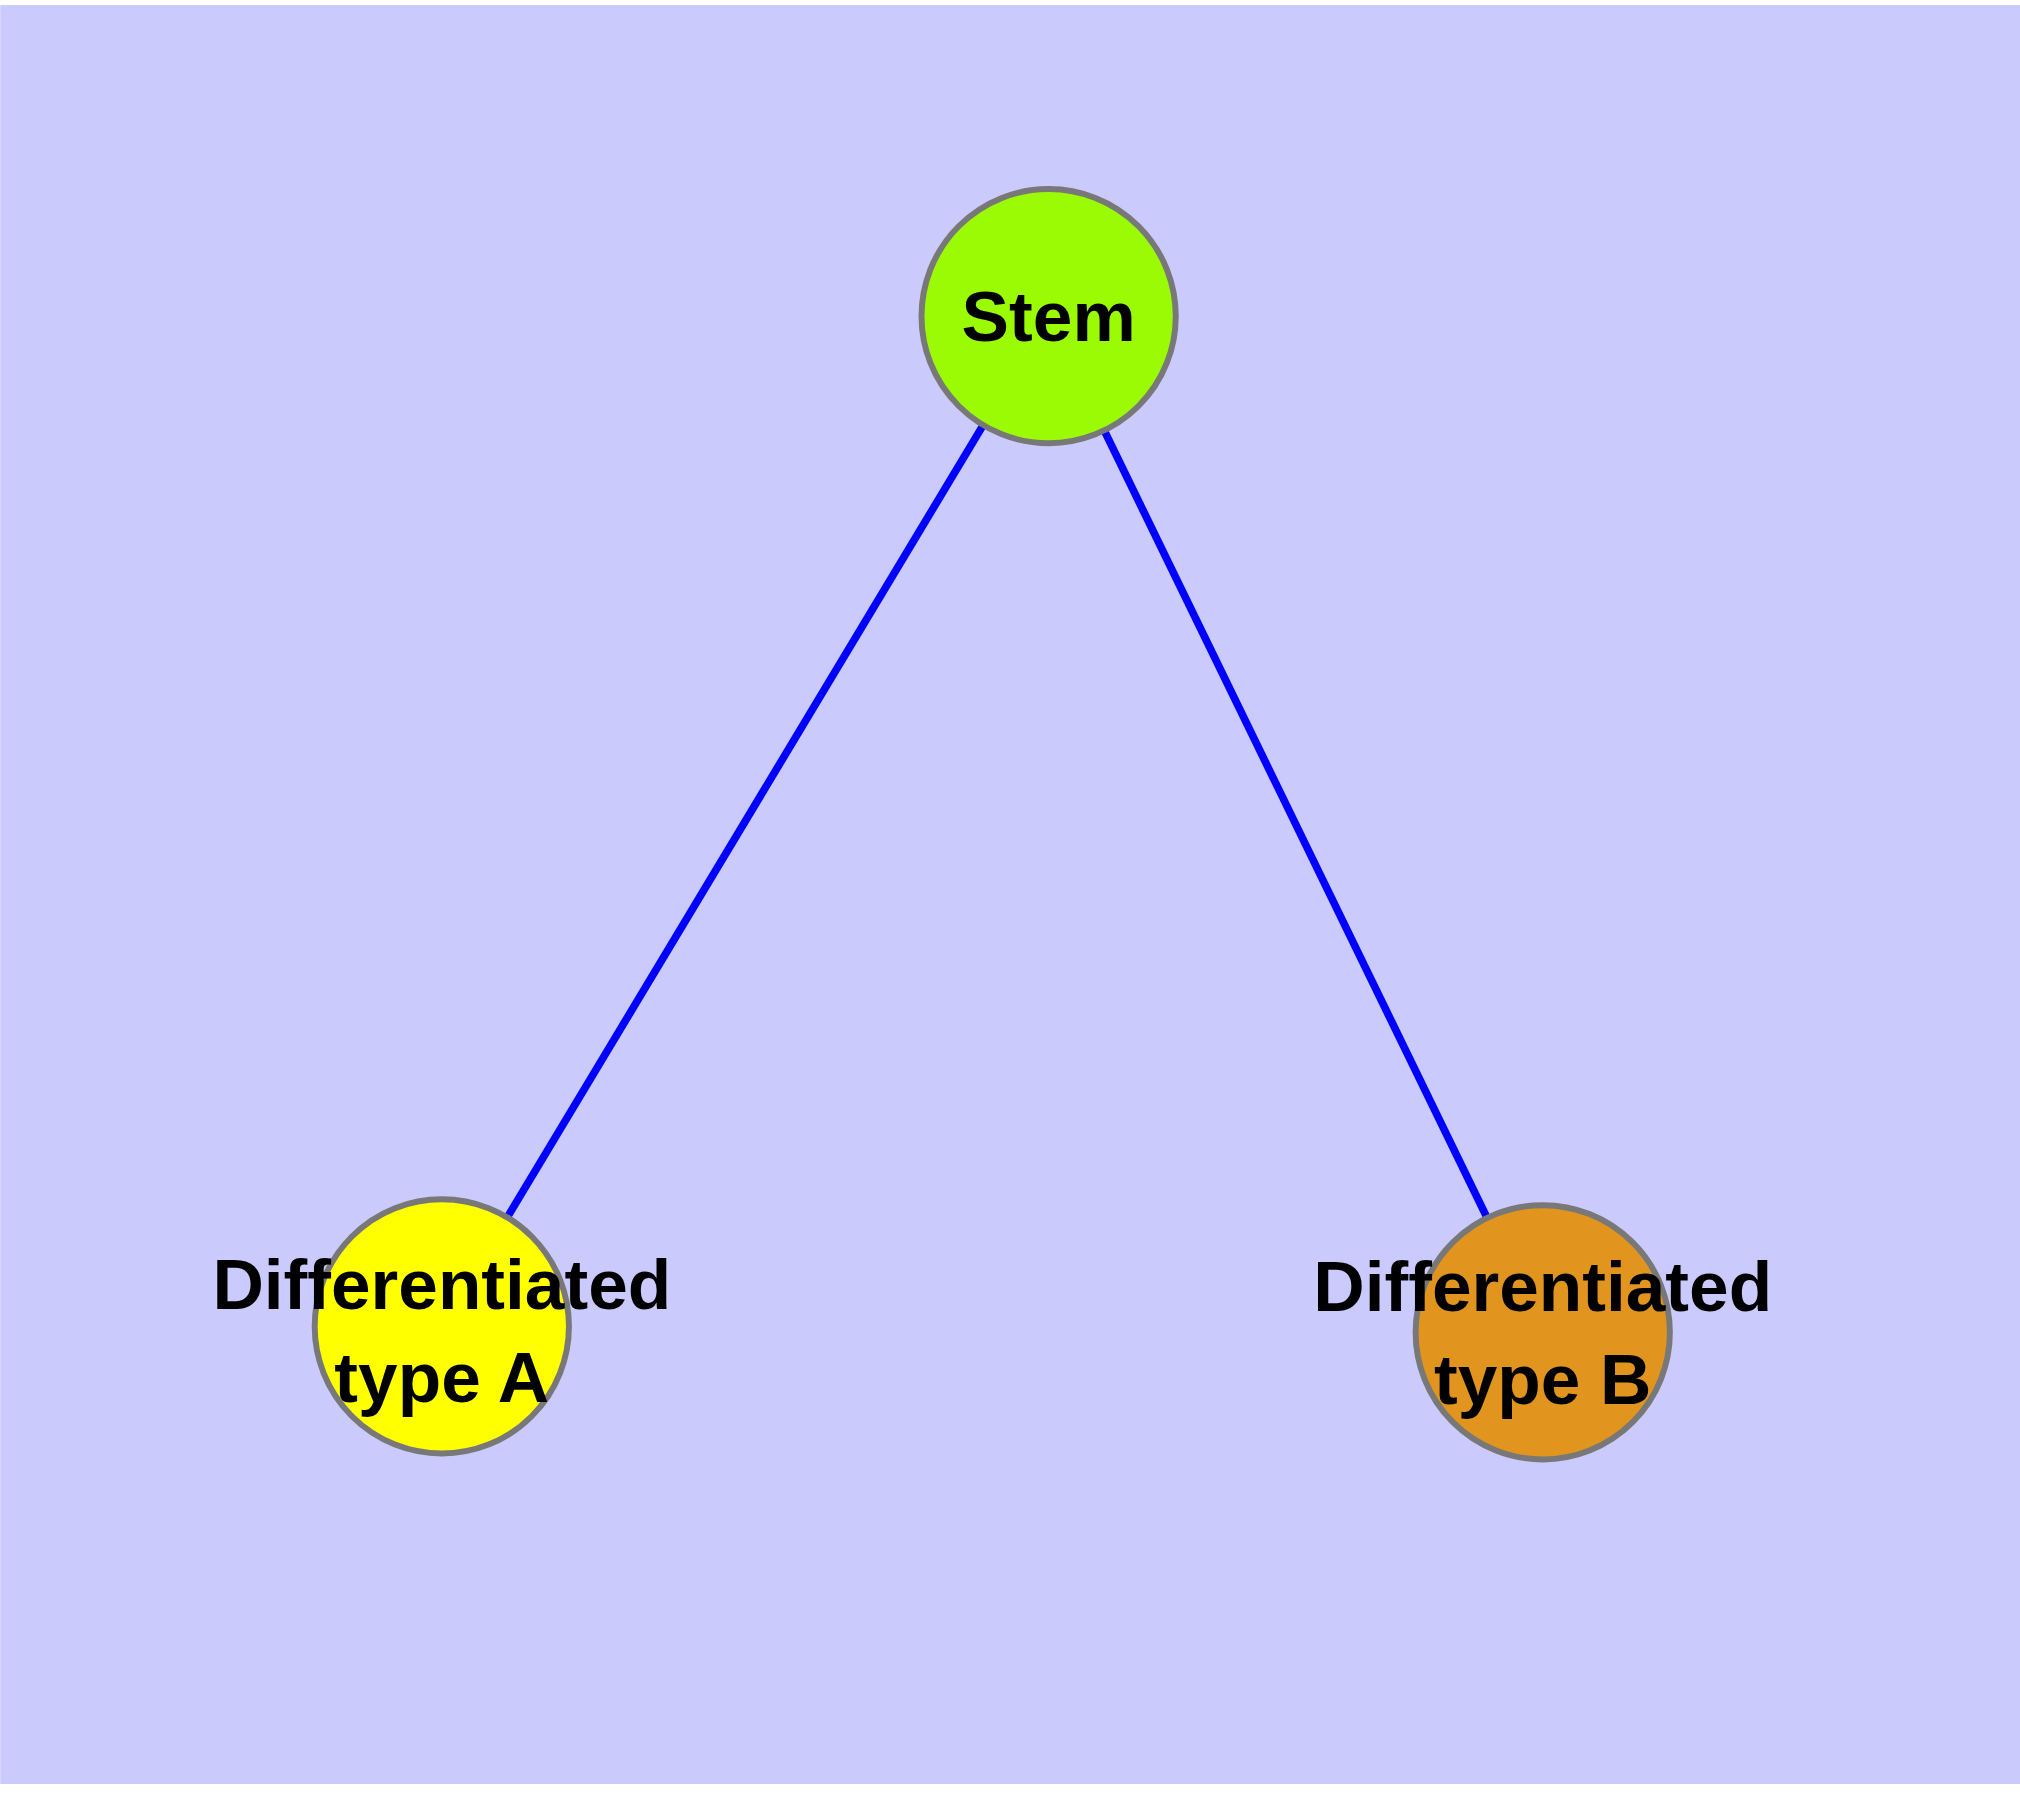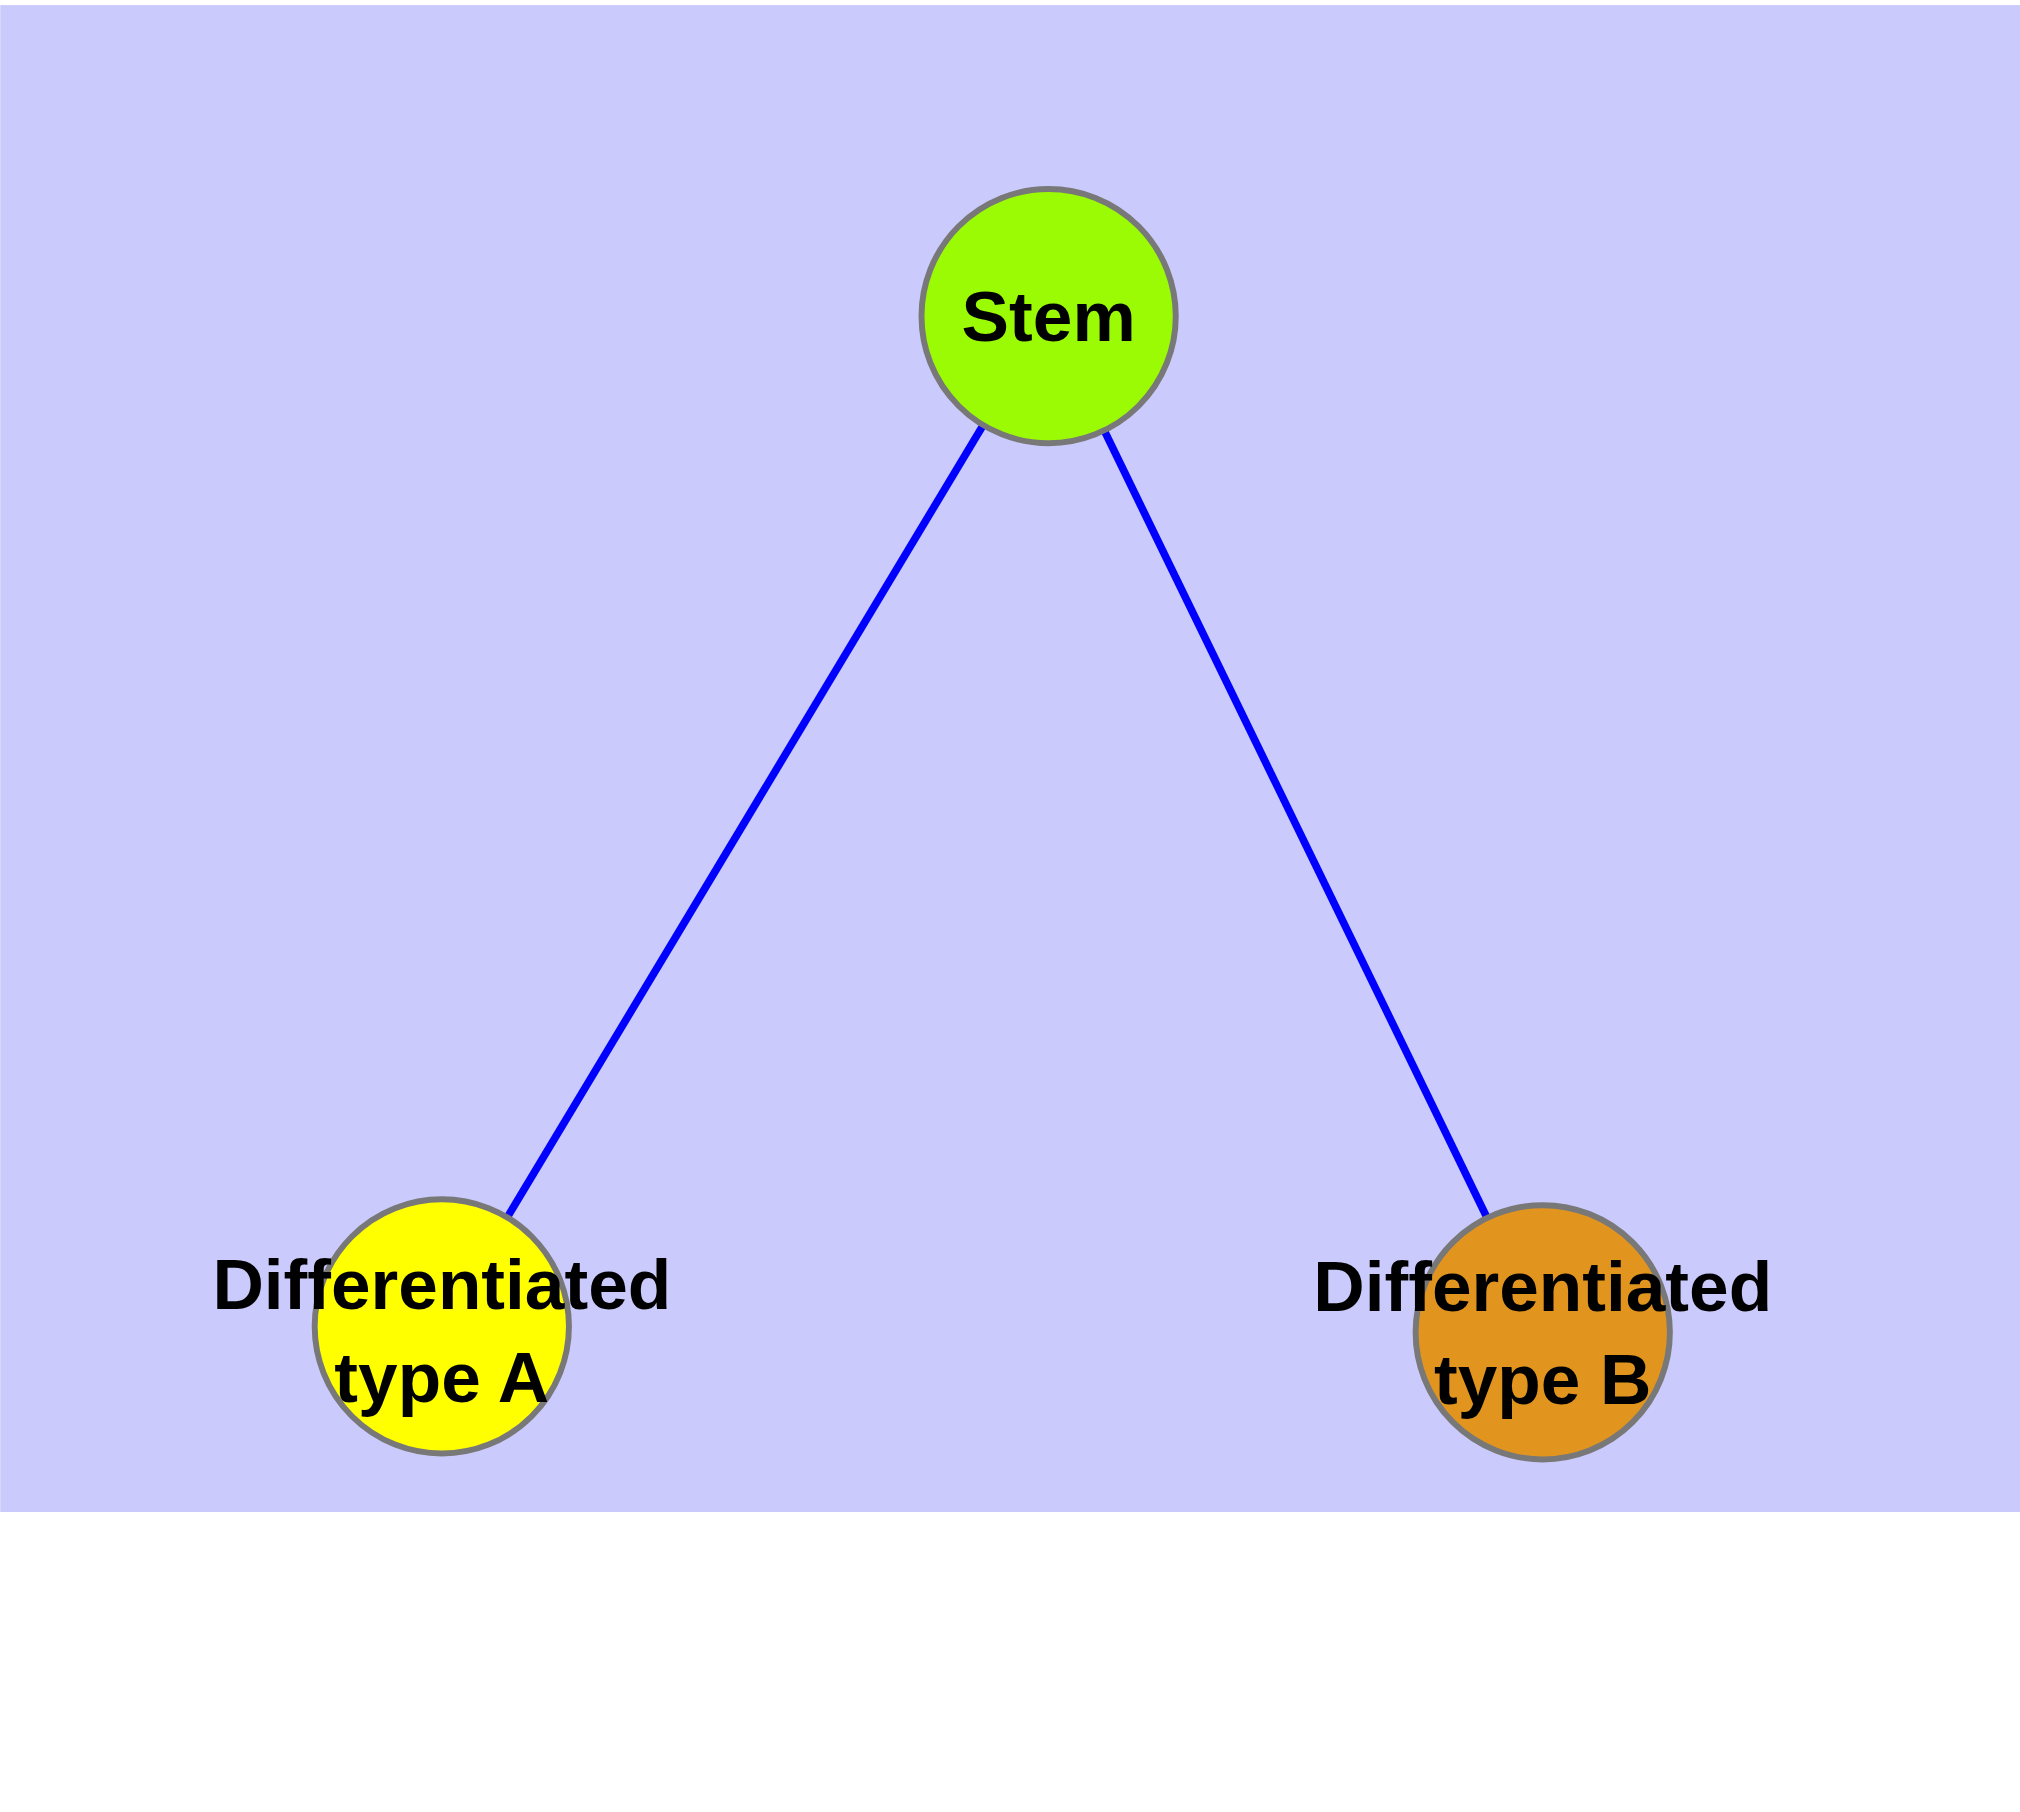--- a/index.html
+++ b/index.html
@@ -3,21 +3,21 @@
 <meta charset="utf-8">
 <style>
   html, body {
     margin: 0;
     padding: 0;
     background: #ffffff;
   }
   .stage {
     position: relative;
     width: 2021px;
-    height: 1512px;
+    height: 1784px;
     background: #ffffff;
     overflow: hidden;
   }
   svg { display: block; }
   .node-label {
     font-family: "Liberation Sans", sans-serif;
     font-weight: bold;
     font-size: 84px;
     fill: #000000;
   }

